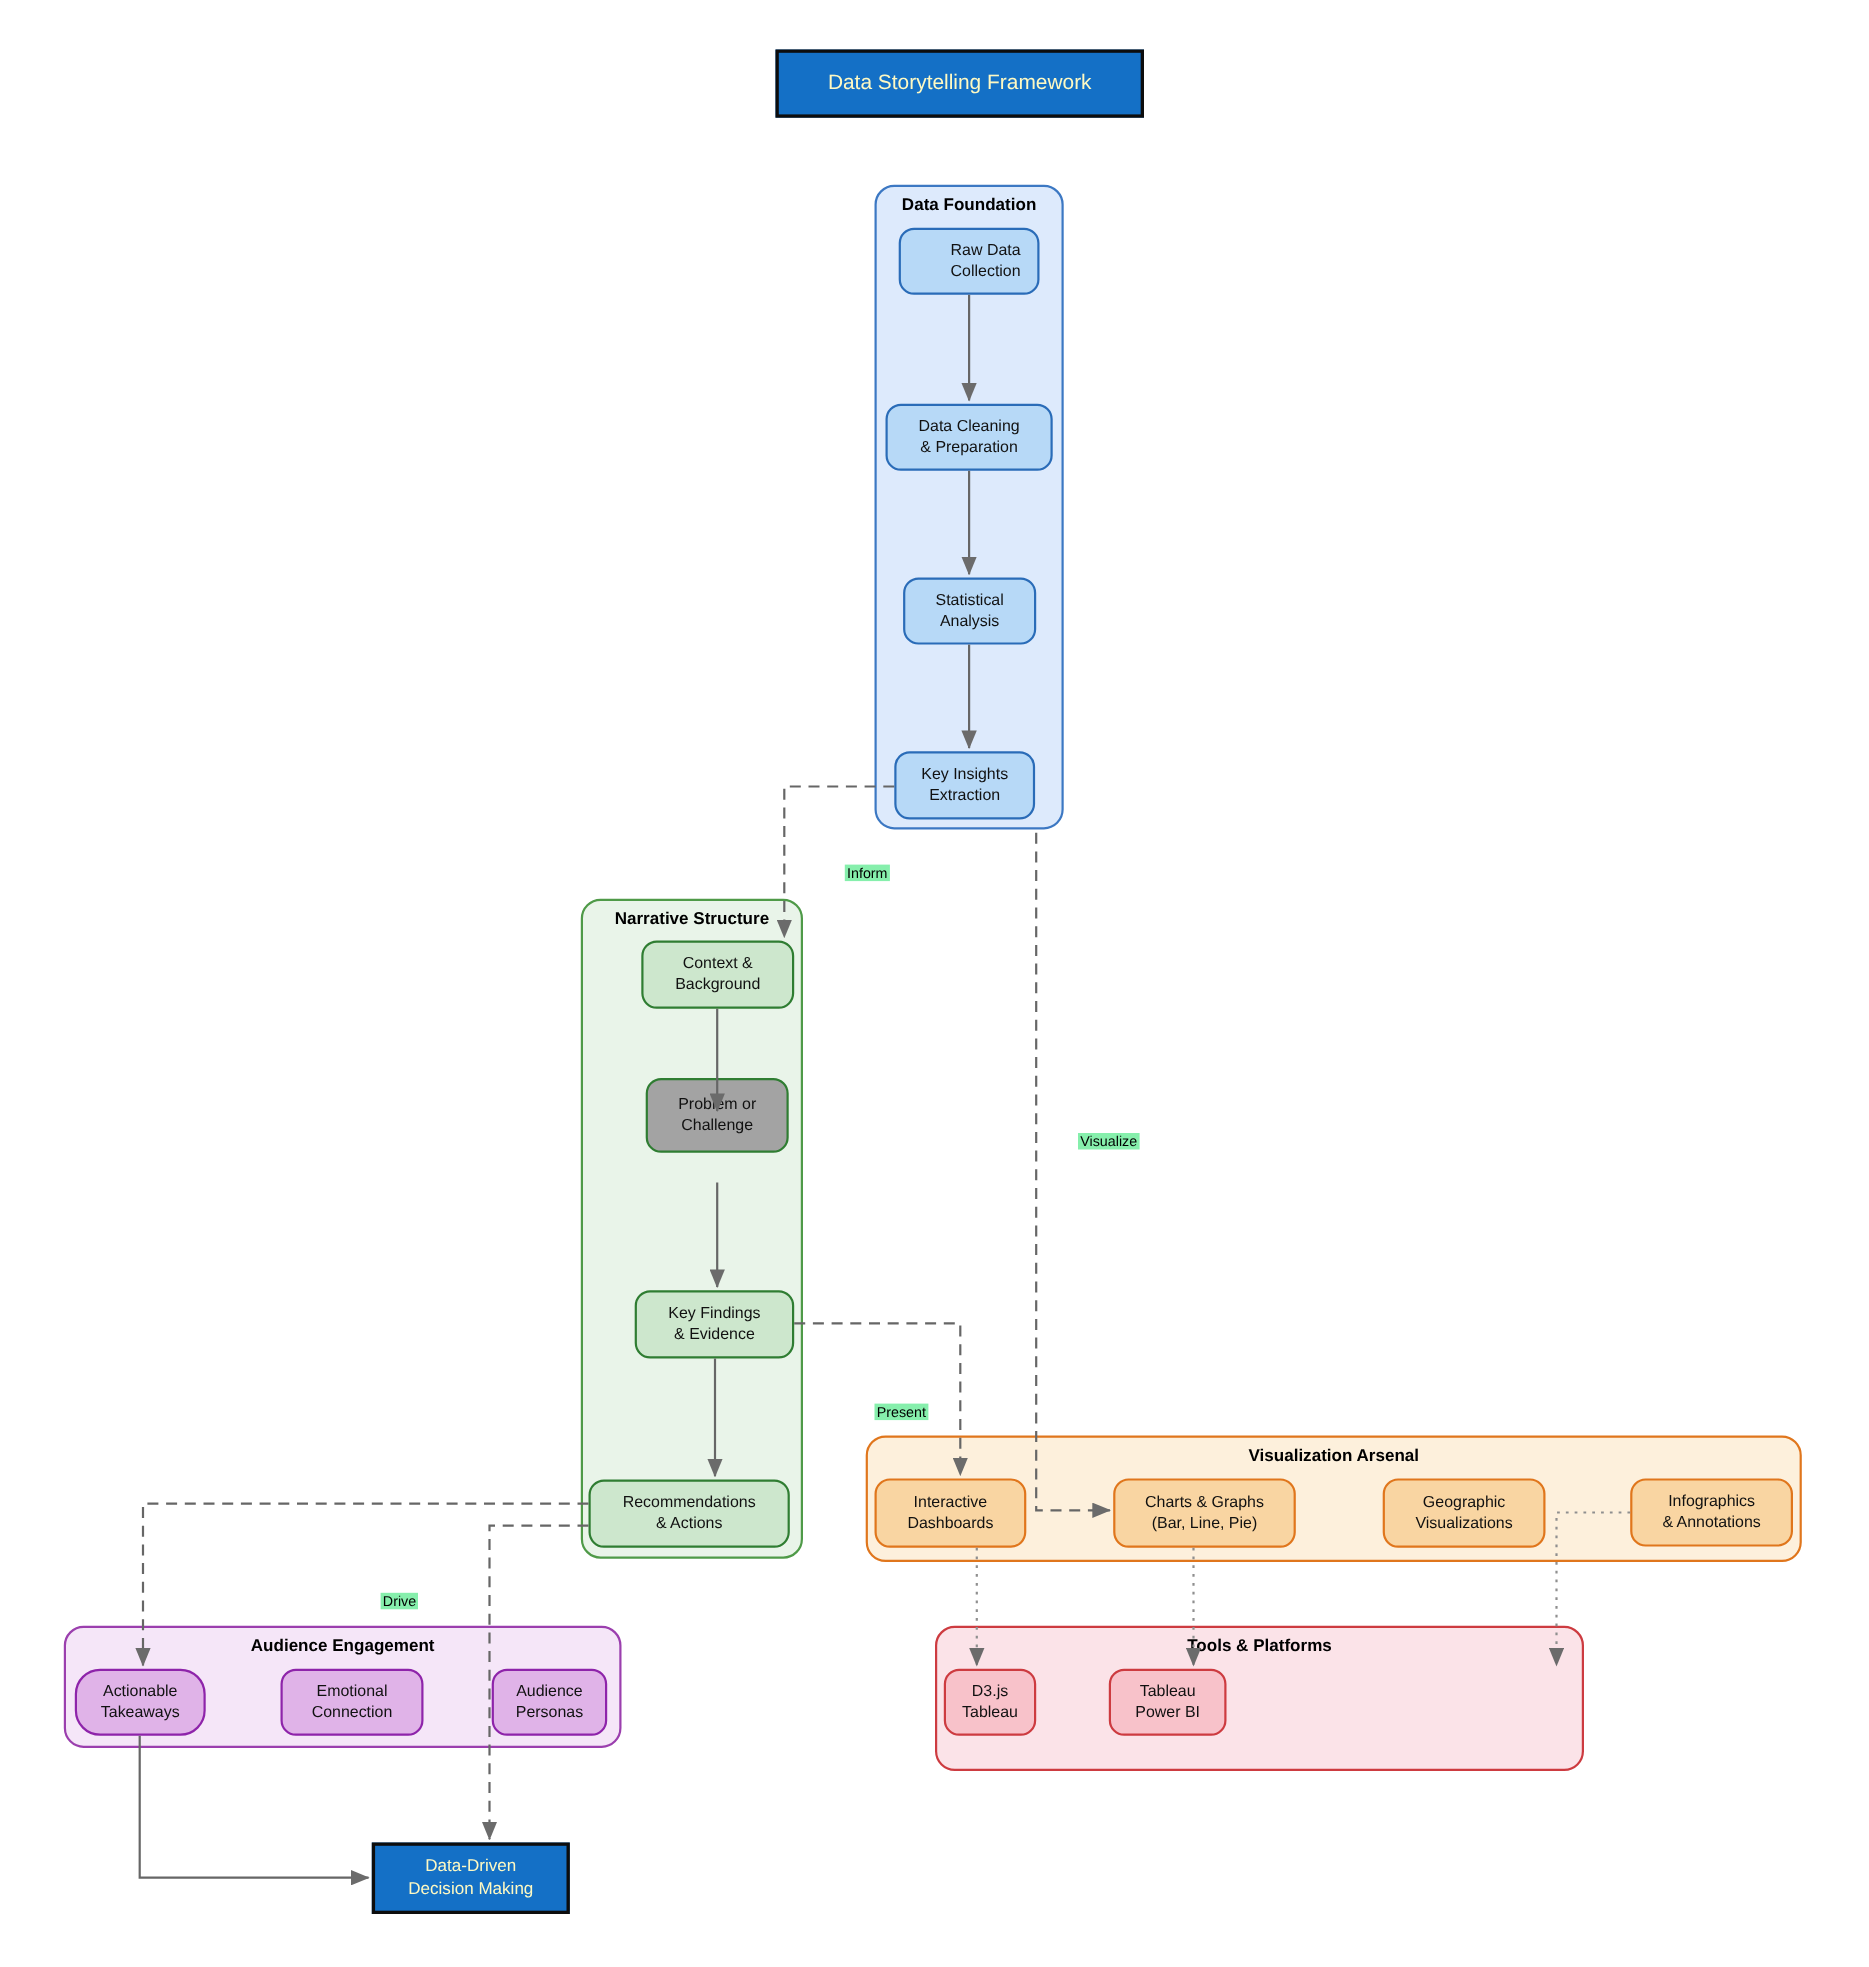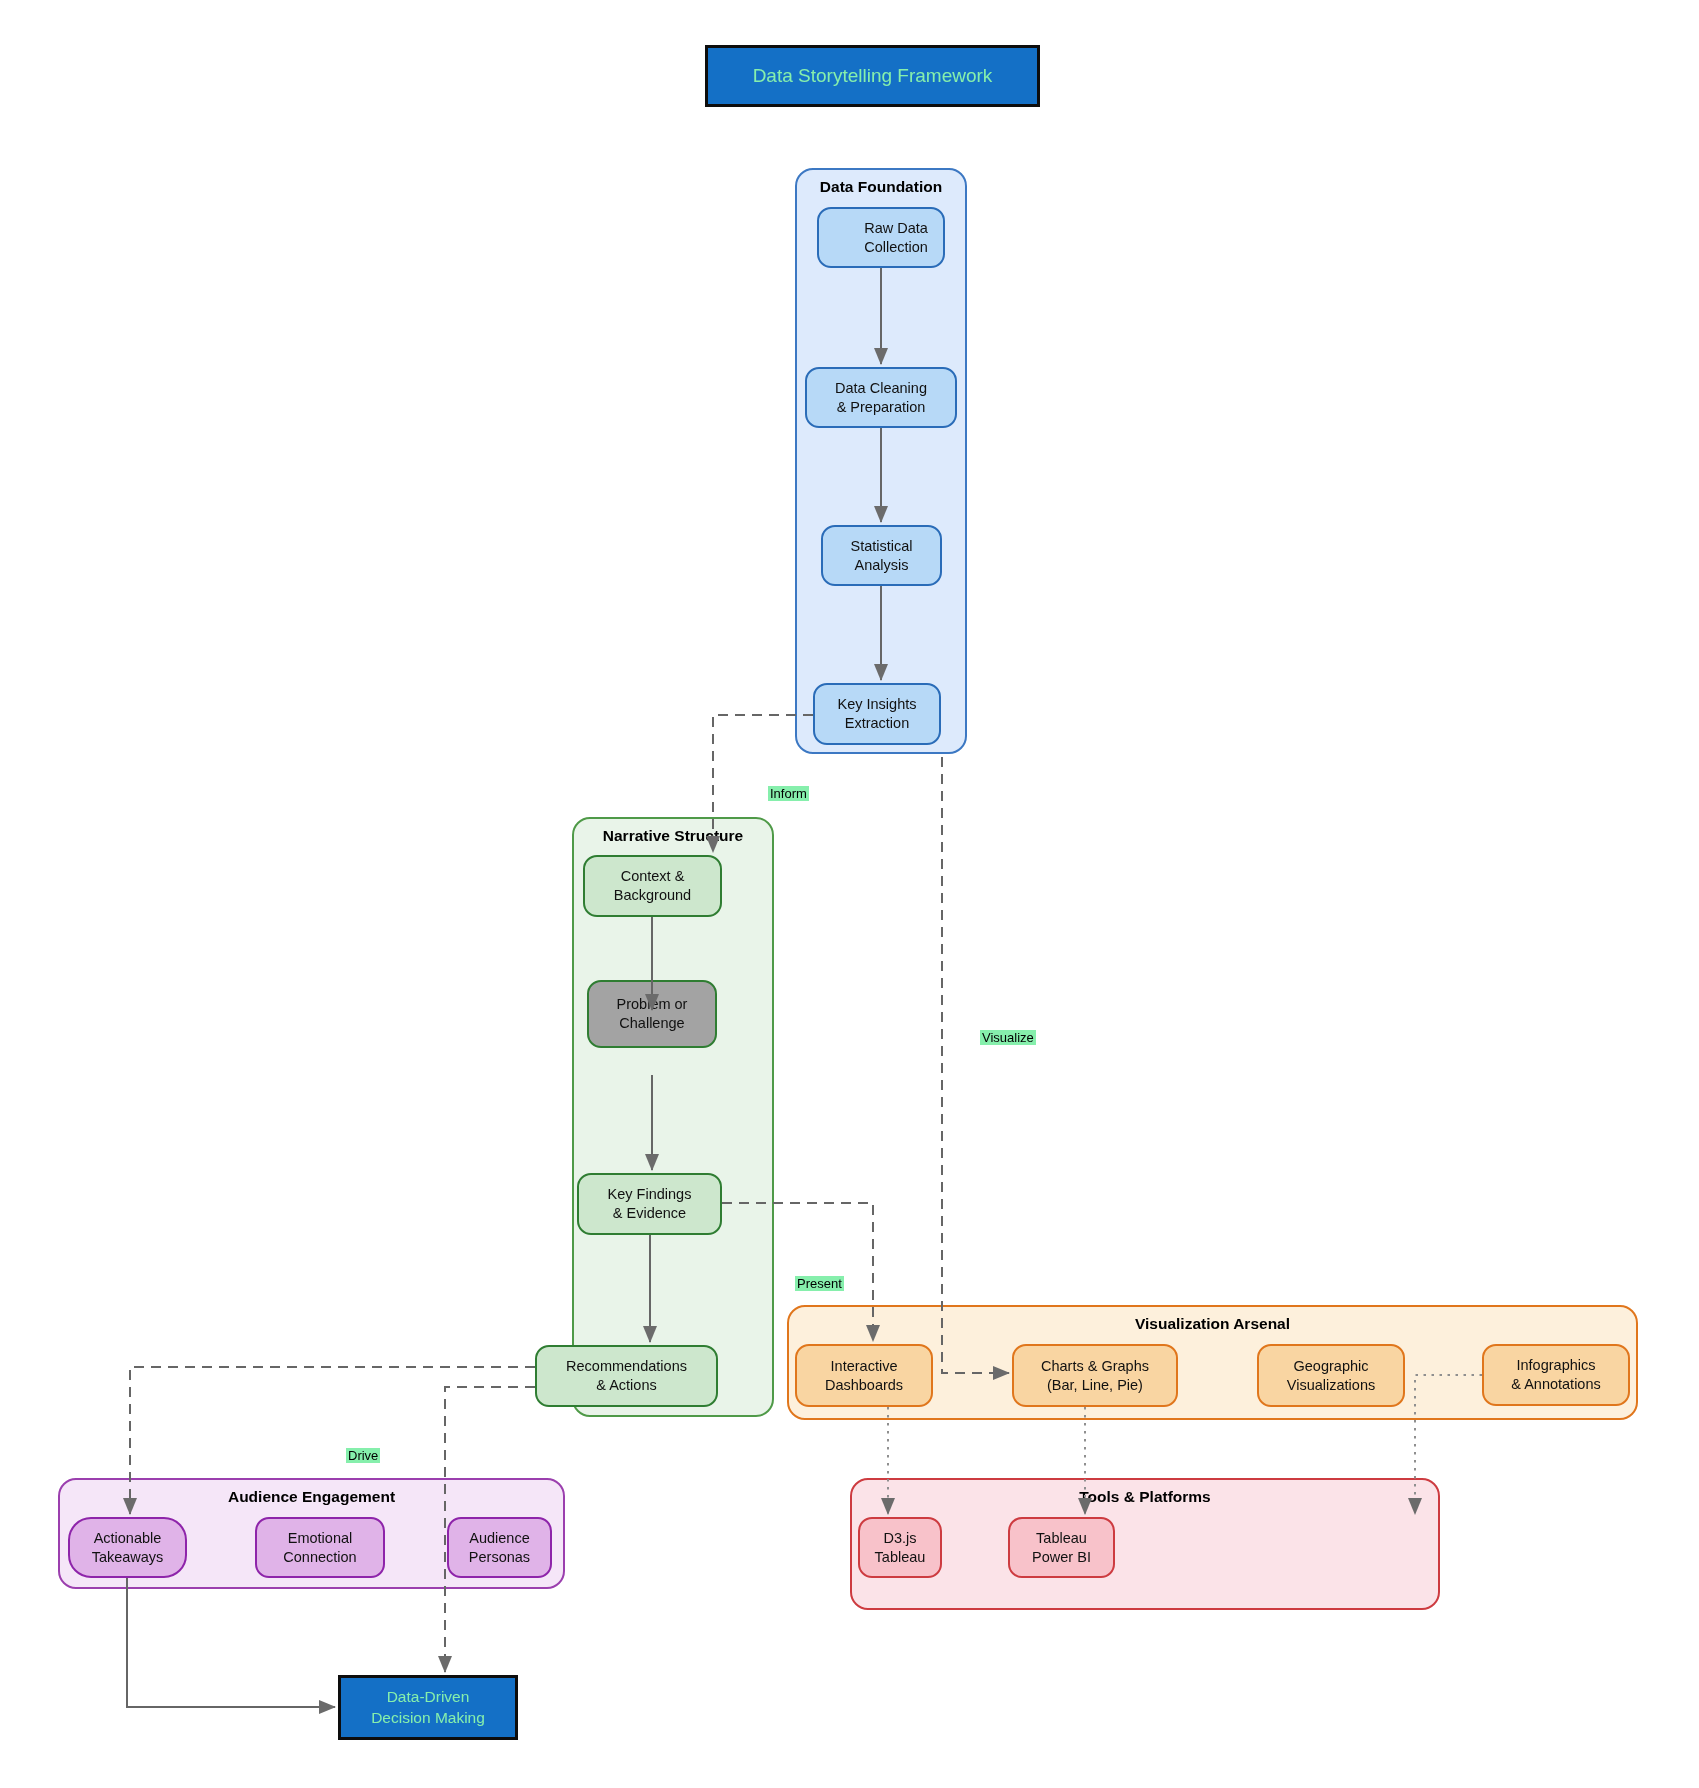--- a/index.html
+++ b/index.html
@@ -3,21 +3,21 @@
 <meta charset="utf-8">
 <style>
   html,body{margin:0;padding:0;}
   body{
     width:1699px;height:1788px;background:#ffffff;position:relative;
     font-family:"Liberation Sans", sans-serif;color:#000;
   }
   #diagram{position:absolute;inset:0;width:1699px;height:1788px;}
   .title-box{
     position:absolute;display:flex;align-items:center;justify-content:center;
-    color:#86efac;border:3px solid #0d0d0d;box-sizing:border-box;
+    color:#fef9c3;border:3px solid #0d0d0d;box-sizing:border-box;
     text-align:center;white-space:pre-line;line-height:1.3;
   }
   #title-box{left:705px;top:45px;width:335px;height:62px;font-size:19px;}
   #terminal-box{left:338px;top:1675px;width:180px;height:65px;font-size:15.5px;}
   .group{
     position:absolute;border-style:solid;border-width:2px;border-radius:18px;
     box-sizing:border-box;
   }
   .group-title{
     position:absolute;left:0;right:0;top:8px;text-align:center;
@@ -50,21 +50,21 @@
       <span class="group-title">Data Foundation</span>
     </div>
     <div class="node" style="left: 817px; top: 207px; width: 128px; height: 61px; background: rgb(183, 217, 247); border-color: rgb(42, 108, 184); padding-left: 30px;">Raw Data
 Collection</div>
     <div class="node" style="left: 805px; top: 367px; width: 152px; height: 61px; background: rgb(183, 217, 247); border-color: rgb(42, 108, 184);">Data Cleaning
 &amp; Preparation</div>
     <div class="node" style="left: 821px; top: 525px; width: 121px; height: 61px; background: rgb(183, 217, 247); border-color: rgb(42, 108, 184);">Statistical
 Analysis</div>
     <div class="node" style="left: 813px; top: 683px; width: 128px; height: 62px; background: rgb(183, 217, 247); border-color: rgb(42, 108, 184);">Key Insights
 Extraction</div>
-    <div class="group" style="left: 528px; top: 817px; width: 202px; height: 600px; background: rgb(233, 244, 233); border-color: rgb(79, 154, 72); margin-left: 44px;">
+    <div class="group" style="left: 528px; top: 817px; width: 202px; height: 600px; background: rgb(233, 244, 233); border-color: rgb(79, 154, 72);">
       <span class="group-title">Narrative Structure</span>
     </div>
     <div class="node" style="left: 583px; top: 855px; width: 139px; height: 62px; background: rgb(205, 231, 205); border-color: rgb(47, 125, 50);">Context &amp;
 Background</div>
     <div class="node" style="left: 587px; top: 980px; width: 130px; height: 68px; background: #a3a3a3; border-color: rgb(47, 125, 50);">Problem or
 Challenge</div>
     <div class="node" style="left: 577px; top: 1173px; width: 145px; height: 62px; background: rgb(205, 231, 205); border-color: rgb(47, 125, 50);">Key Findings
 &amp; Evidence</div>
     <div class="node" style="left: 535px; top: 1345px; width: 183px; height: 62px; background: rgb(205, 231, 205); border-color: rgb(47, 125, 50);">Recommendations
 &amp; Actions</div>

